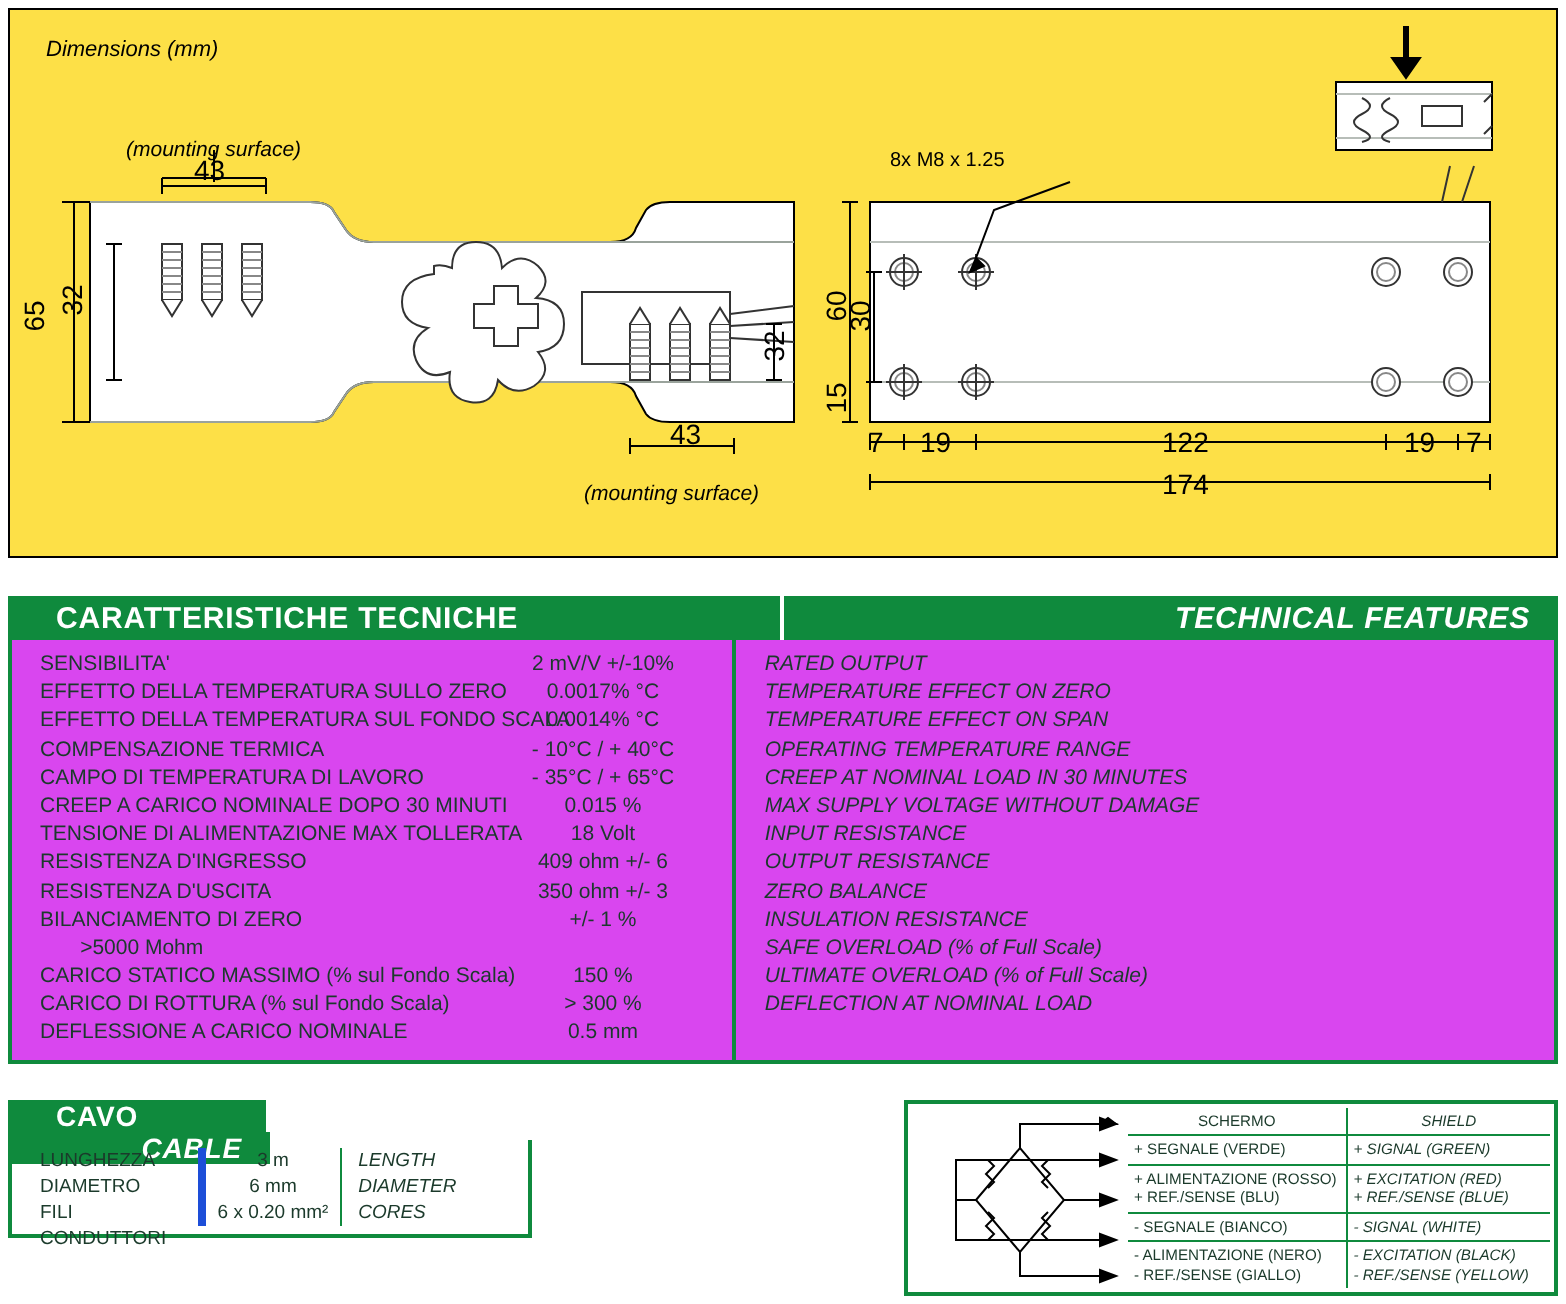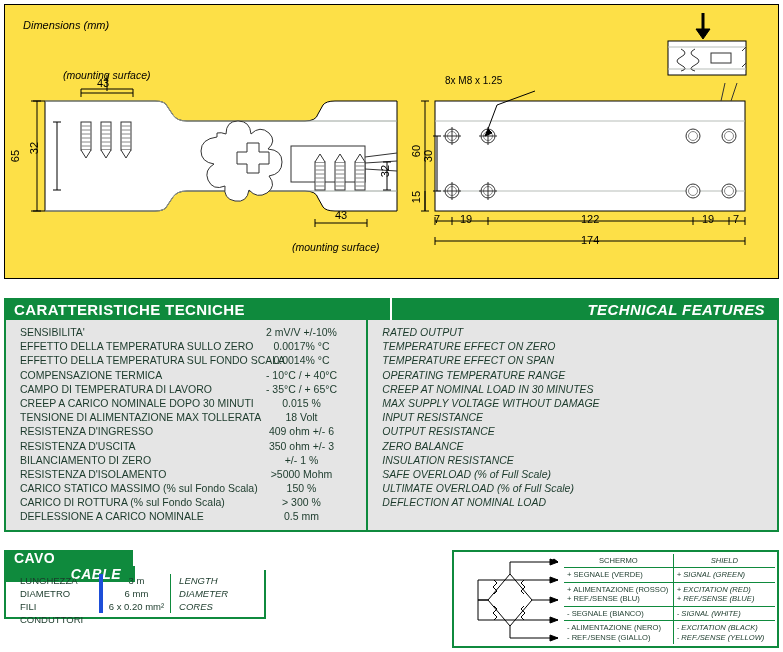--- a/index.html
+++ b/index.html
@@ -19,51 +19,52 @@
     position:absolute; left:4px; top:4px; width:775px; height:275px;
     border:1px solid #000; background:#fde047;
   }
   .dim-label {
     position:absolute; left:18px; top:14px;
     font-style:italic; font-size:11px; color:#000;
   }
   .mount-label {
     position:absolute; font-style:italic; font-size:10.5px; color:#000;
   }
-  .tiny { font-size:11px; color:#000; }
+  .tiny { font-size:14px; color:#000; }
 
   svg { display:block; }
   .svgbox { position:absolute; left:0; top:0; }
 
   
   .bar {
     background:#0f8a3d;
     color:#fff;
     font-weight:bold;
     font-size:15px;
     letter-spacing:0.4px;
     display:flex;
     align-items:center;
   }
-  .bar.left { padding-left:10px; }
+  .bar.left { padding-left:24px; }
   .bar.right { justify-content:flex-end; padding-right:14px; font-style:italic; }
 
   
   .tech {
     position:absolute; left:4px; top:298px; width:775px;
   }
   .tech-head { display:flex; height:22px; }
   .tech-head .bar { height:22px; }
   .tech-head .bar.left { width:50%; border-right:2px solid #fff; }
   .tech-head .bar.right { width:50%; }
 
   .tech-body {
     border:2px solid #0f8a3d; border-top:none;
     display:flex;
-    background:#e5e5e5;
+    background:#d946ef;
+    justify-content:space-between;
   }
   .tech-col { padding:5px 0 6px 0; }
   .tech-col.it { width:47%; border-right:2px solid #0f8a3d;}
   .tech-col.en { width:53%; }
   .tech-row {
     display:flex; font-size:10.5px; line-height:14.2px; height:14.2px;
   }
   .t-it { padding-left:14px; width:64%; white-space:nowrap; }
   .t-val { width:36%; text-align:center; white-space:nowrap; }
   .t-en { padding-left:14px; font-style:italic; white-space:nowrap; }
@@ -315,21 +316,20 @@
           </div>
         <div class="tech-row">
             <div class="t-it">RESISTENZA D'USCITA</div>
             <div class="t-val">350 ohm +/- 3</div>
           </div>
         <div class="tech-row">
             <div class="t-it">BILANCIAMENTO DI ZERO</div>
             <div class="t-val">+/- 1 %</div>
           </div>
         <div class="tech-row">
-            <div class="t-it">RESISTENZA D'ISOLAMENTO</div>
             <div class="t-val">&gt;5000 Mohm</div>
           </div>
         <div class="tech-row">
             <div class="t-it">CARICO STATICO MASSIMO  (% sul Fondo Scala)</div>
             <div class="t-val">150 %</div>
           </div>
         <div class="tech-row">
             <div class="t-it">CARICO DI ROTTURA (% sul Fondo Scala)</div>
             <div class="t-val">&gt; 300 %</div>
           </div>

